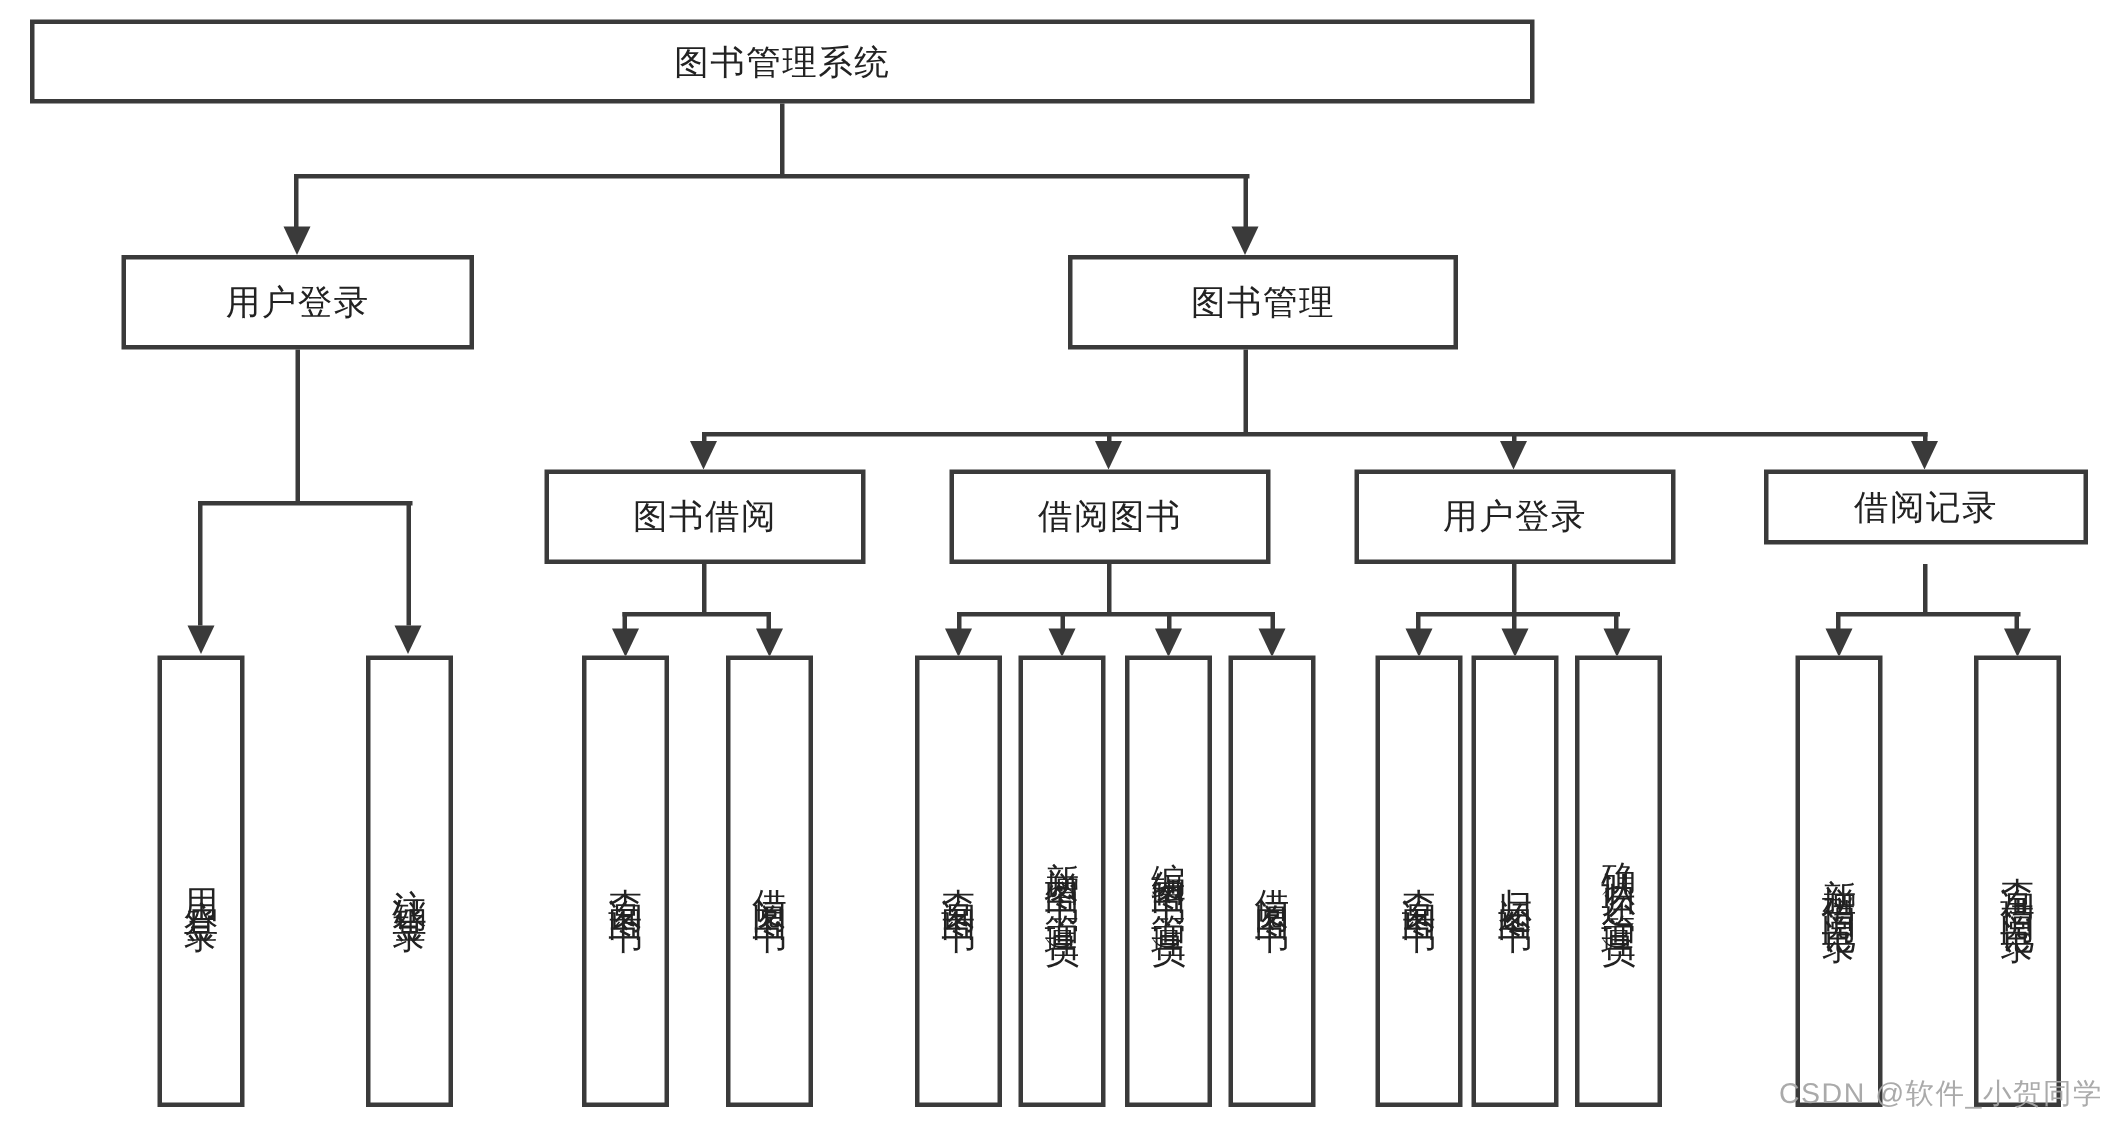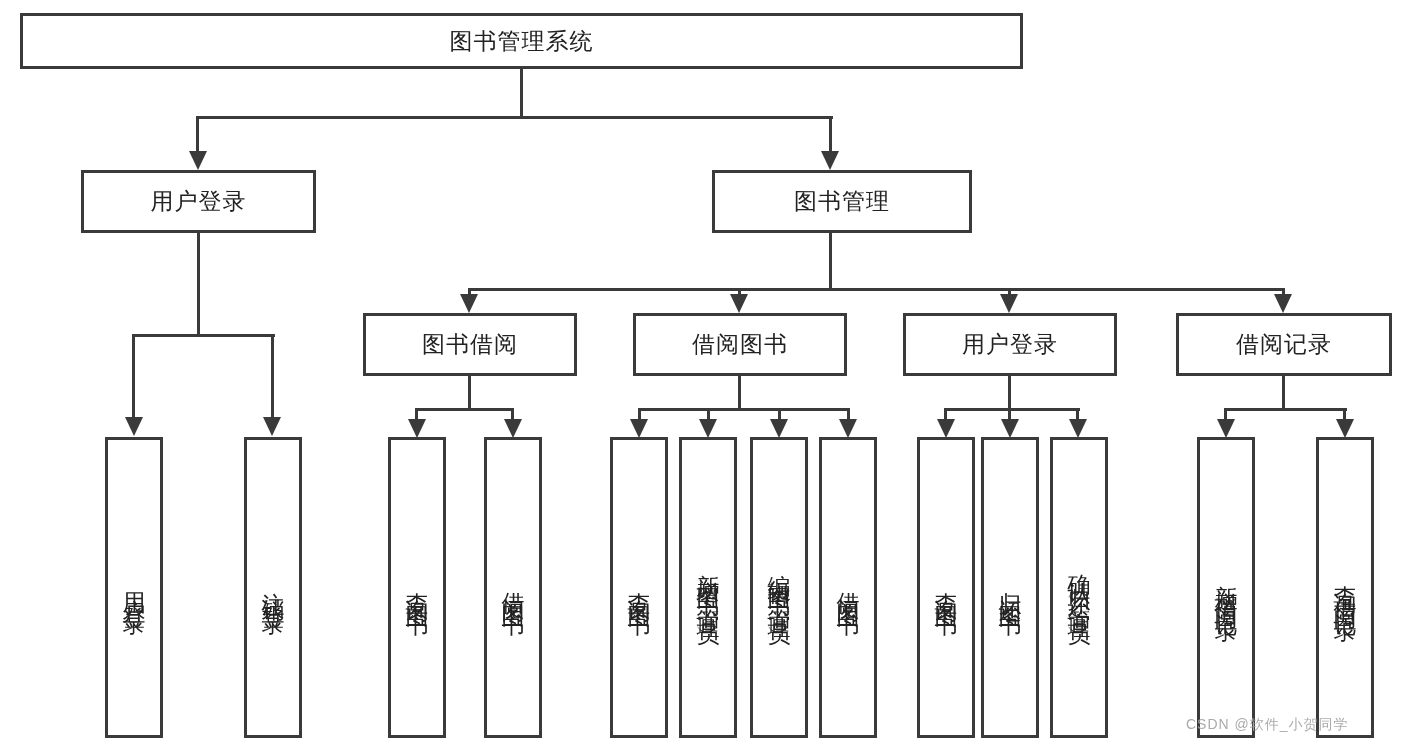--- a/index.html
+++ b/index.html
@@ -37,21 +37,21 @@
   .vline,.hline{position:absolute;background:#3a3a3a;}
   .arrow{
     position:absolute;width:0;height:0;
     border-left:9px solid transparent;
     border-right:9px solid transparent;
     border-top:19px solid #3a3a3a;
   }
   .watermark{
     position:absolute;
     left:1186px;top:716px;
-    font-size:14px;
+    font-size:19px;
     color:rgba(165,165,165,0.95);
     letter-spacing:1px;
     white-space:nowrap;
     z-index:10;
   }
 </style>
 </head>
 <body>
 
 <div class="canvas">
@@ -94,21 +94,21 @@
 
   <div class="hbox" style="left:363px;top:313px;width:214px;height:63px;">
     <span>图书借阅</span>
   </div>
   <div class="hbox" style="left:633px;top:313px;width:214px;height:63px;">
     <span>借阅图书</span>
   </div>
   <div class="hbox" style="left:903px;top:313px;width:214px;height:63px;">
     <span>用户登录</span>
   </div>
-  <div class="hbox" style="left:1176px;top:313px;width:216px;height:63px;">
+  <div class="hbox" style="left:1176px;top:313px;width:216px;height:50px;">
     <span>借阅记录</span>
   </div>
 
   <div class="vline" style="left:468px;top:376px;width:3px;height:32px;"></div>
   <div class="hline" style="left:415px;top:408px;width:99px;height:3px;"></div>
   <div class="vline" style="left:415px;top:408px;width:3px;height:13px;"></div>
   <div class="arrow" style="left:408px;top:419px;"></div>
   <div class="vline" style="left:511px;top:408px;width:3px;height:13px;"></div>
   <div class="arrow" style="left:504px;top:419px;"></div>
 

